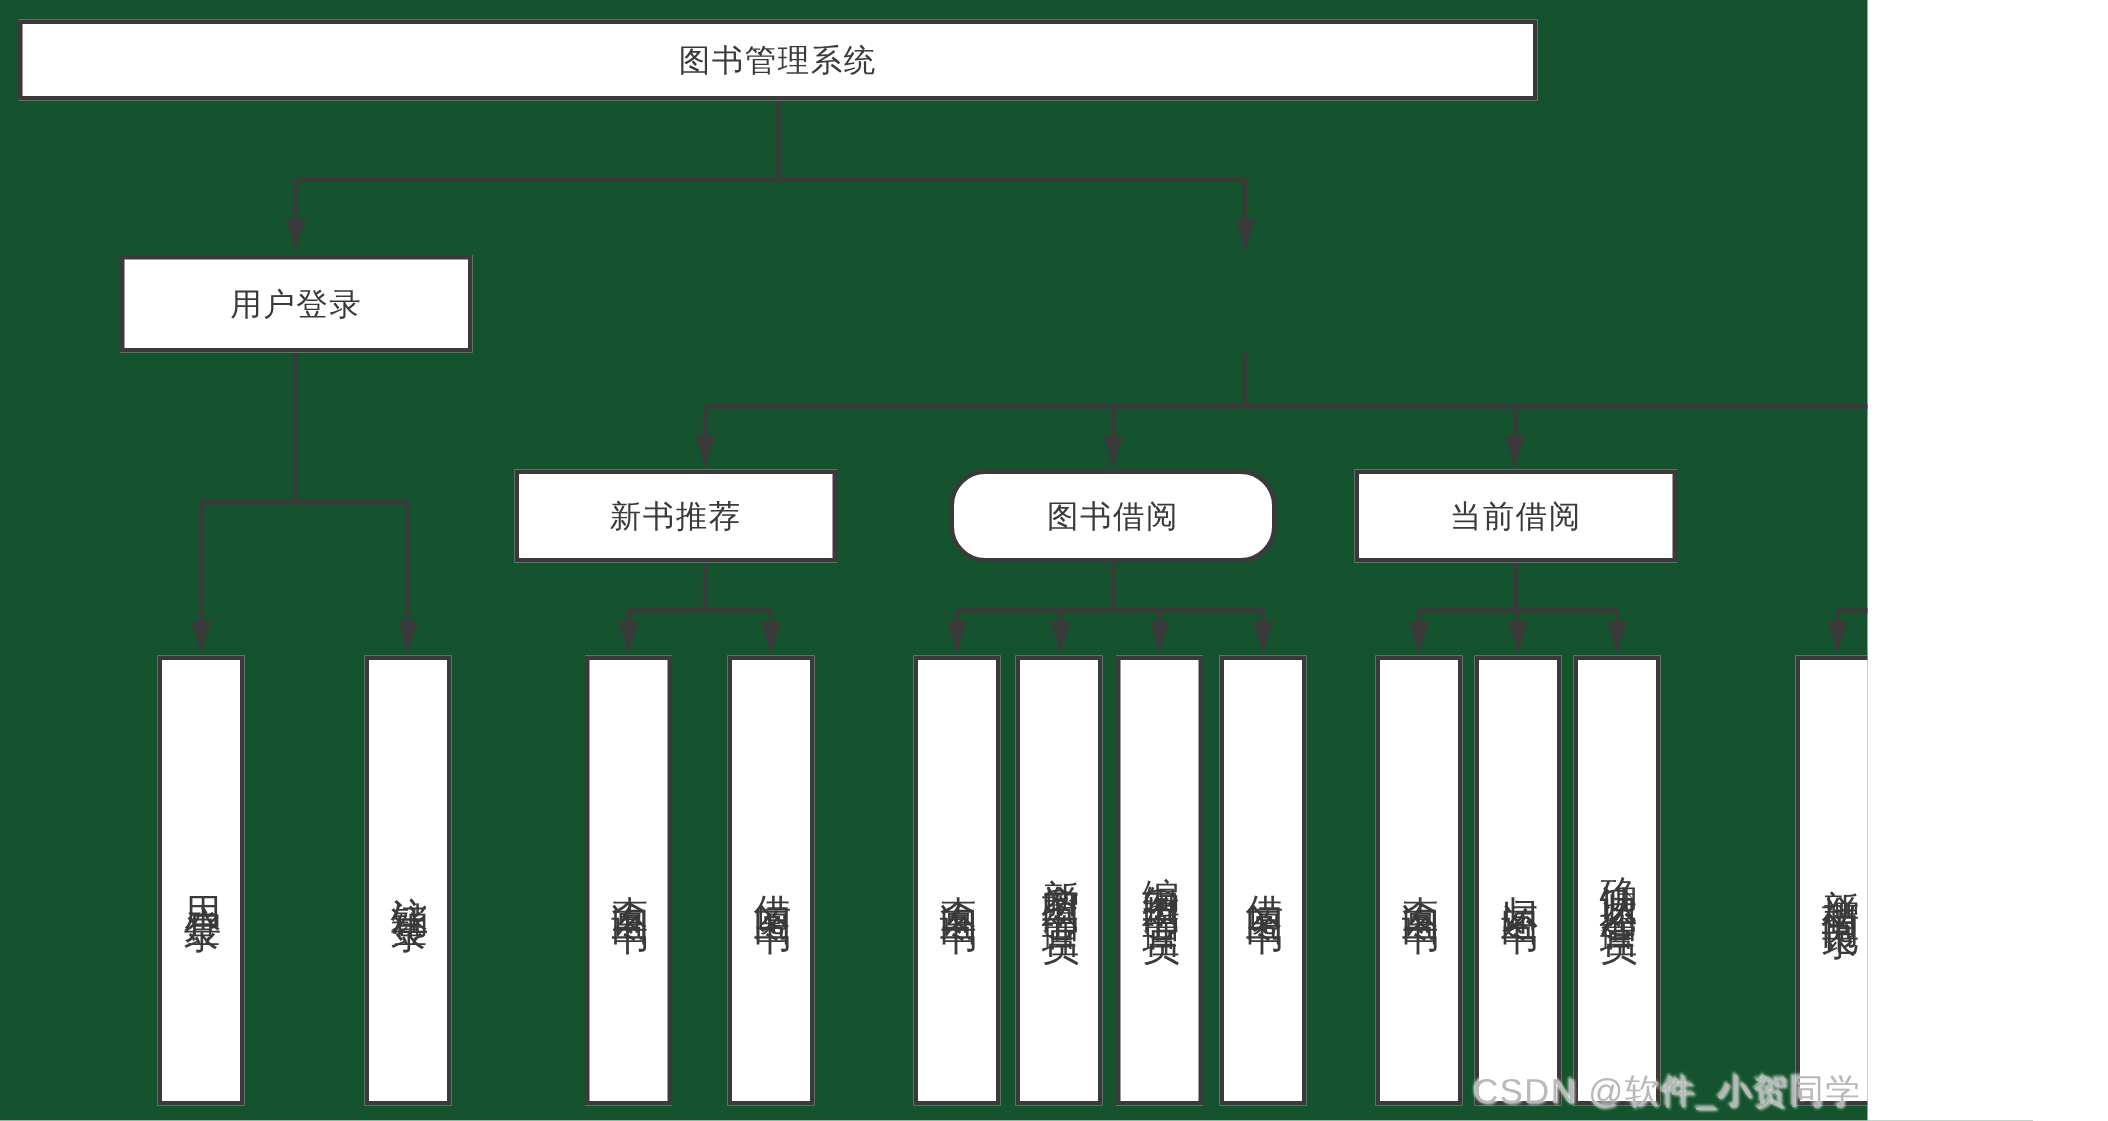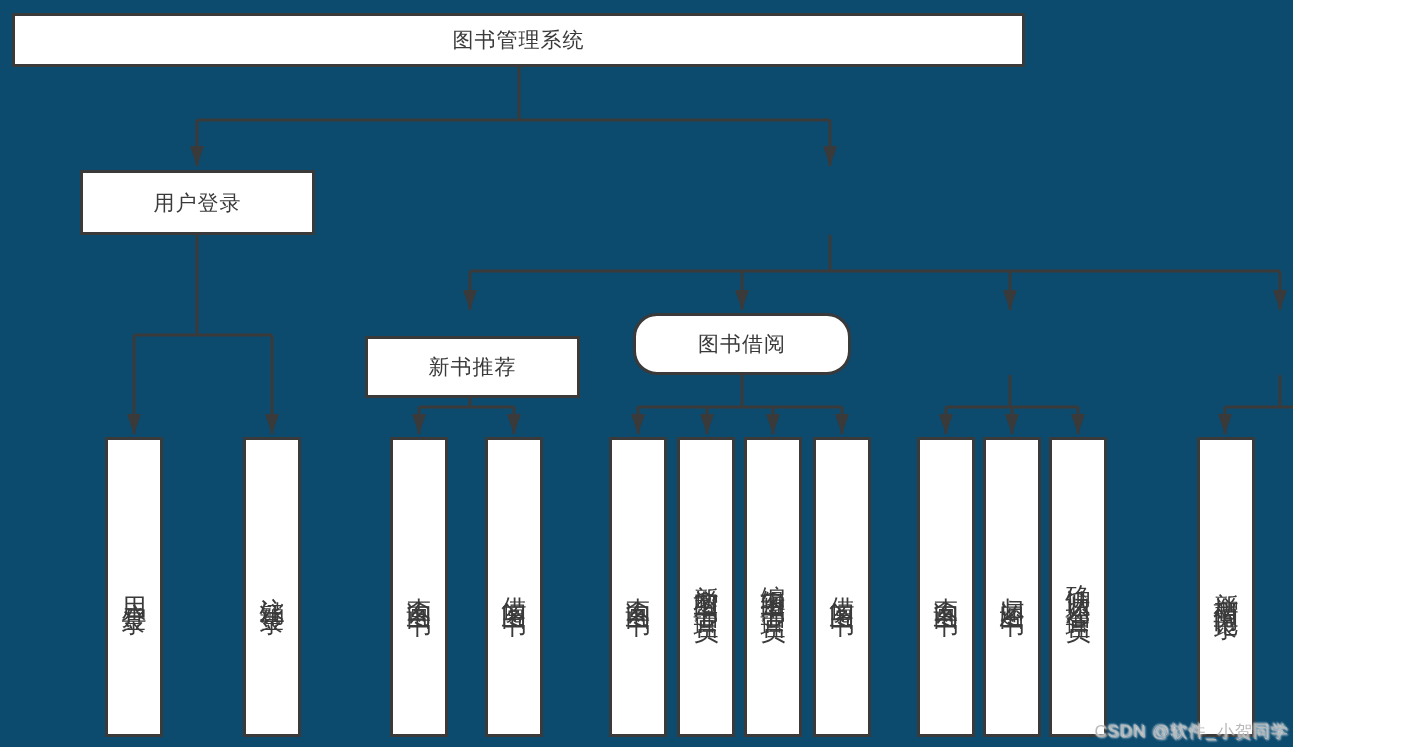--- a/index.html
+++ b/index.html
@@ -5,23 +5,22 @@
   html, body {
     margin: 0;
     padding: 0;
     background: #ffffff;
     font-family: "Liberation Sans", "DejaVu Sans", sans-serif;
   }
   .canvas {
     position: relative;
     width: 1245px;
     height: 747px;
-    background: #0c4a6e;
+    background: #14532d;
     overflow: hidden;
-    padding-left: 48px;
   }
   svg.connectors {
     position: absolute;
     left: 0; top: 0;
     width: 1405px;
     height: 747px;
     z-index: 1;
   }
   .node {
     position: absolute;
@@ -43,21 +42,21 @@
     font-size: 25px;
     letter-spacing: 5px;
     line-height: 1;
     white-space: normal;
   }
   .watermark {
     position: absolute;
     right: 4px;
     bottom: 4px;
     z-index: 3;
-    font-size: 17px;
+    font-size: 23px;
     color: #b9b9b9;
     letter-spacing: 1px;
     text-shadow: 1px 1px 2px rgba(255,255,255,0.9), -1px -1px 2px rgba(255,255,255,0.9);
   }
 </style>
 </head>
 <body>
 
 <div class="canvas">
 
@@ -104,22 +103,23 @@
     </g>
   </svg>
 
   <div class="node root" style="left:12px; top:13px; width:1013px; height:54px;">图书管理系统</div>
 
   <div class="node" style="left:80px; top:170px; width:235px; height:65px;">用户登录</div>
 
   <div class="node leaf" style="left:105px; top:437px; width:58px; height:300px;">用户登录</div>
   <div class="node leaf" style="left:243px; top:437px; width:58px; height:300px;">注销登录</div>
 
-  <div class="node" style="left:365px; top:313px; width:215px; height:62px;margin-top:23px;">新书推荐</div>
+  <div class="node" style="left:343px; top:313px; width:215px; height:62px;">新书推荐</div>
   <div class="node" style="left:633px; top:313px; width:218px; height:62px;border-radius:24px;">图书借阅</div>
+  <div class="node" style="left:903px; top:313px; width:215px; height:62px;">当前借阅</div>
 
   <div class="node leaf" style="left:390px; top:437px; width:58px; height:300px;">查询图书</div>
   <div class="node leaf" style="left:485px; top:437px; width:58px; height:300px;">借阅图书</div>
 
   <div class="node leaf" style="left:609px; top:437px; width:58px; height:300px;">查询图书</div>
   <div class="node leaf" style="left:677px; top:437px; width:58px; height:300px;">新增图书（管理员）</div>
   <div class="node leaf" style="left:744px; top:437px; width:58px; height:300px;">编辑图书（管理员）</div>
   <div class="node leaf" style="left:813px; top:437px; width:58px; height:300px;">借阅图书</div>
 
   <div class="node leaf" style="left:917px; top:437px; width:58px; height:300px;">查询图书</div>

